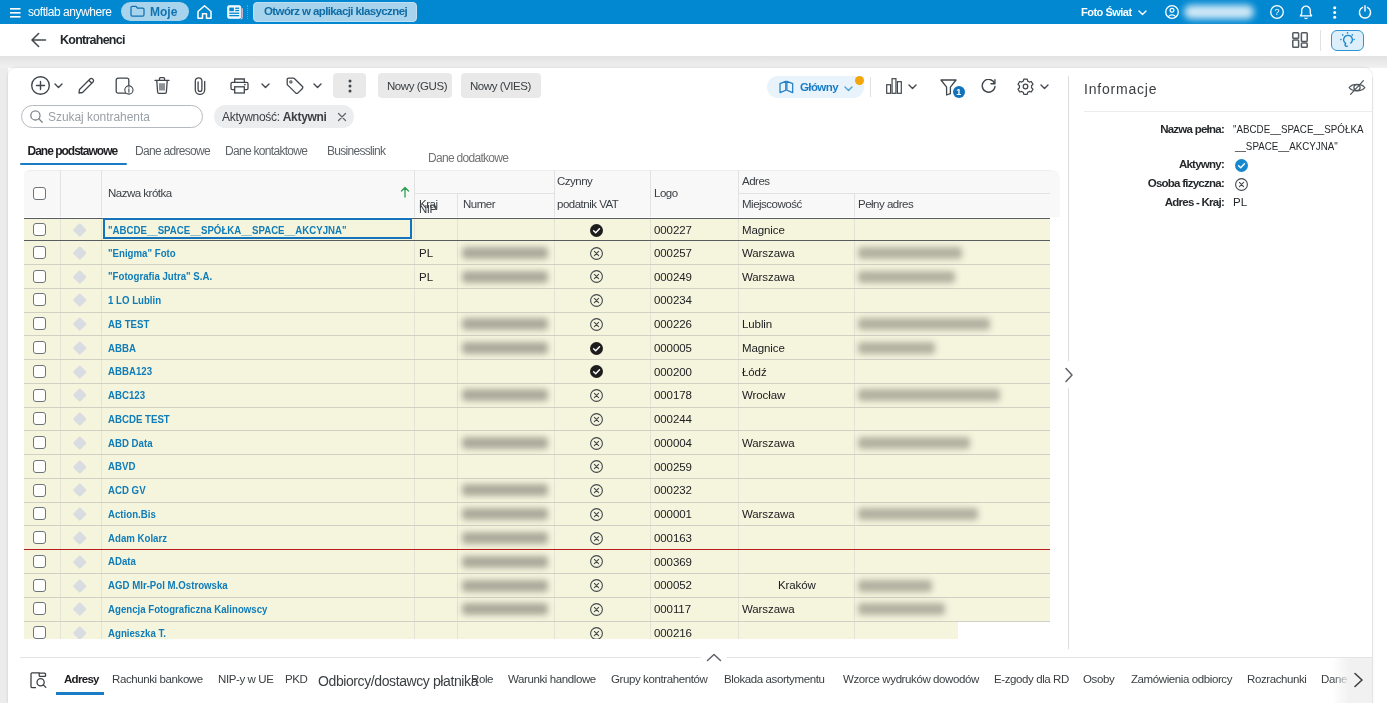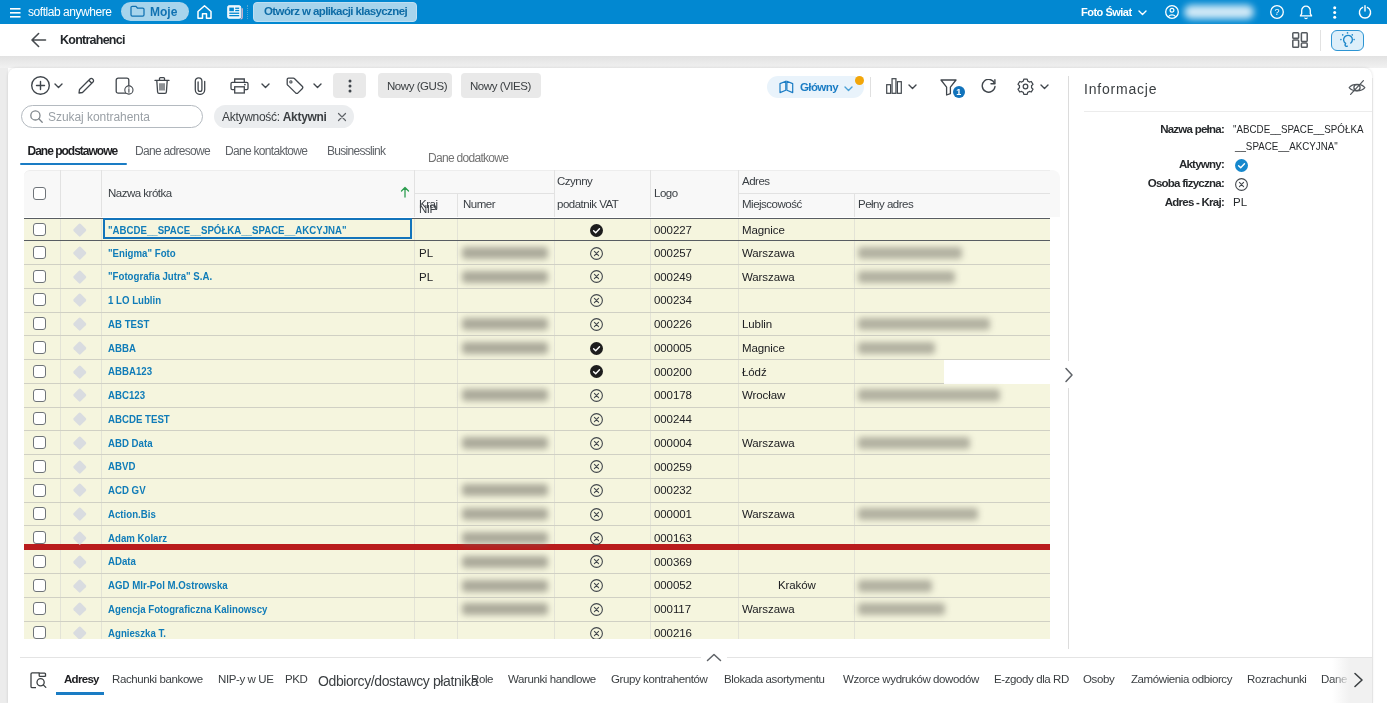--- a/index.html
+++ b/index.html
@@ -404,21 +404,21 @@
 <span class="abs" style="left:566px;top:5.2px;">
         <svg width="13" height="13" viewBox="0 0 13 13" style="">
           <circle cx="6.5" cy="6.5" r="6.5" fill="#1d1d1d"></circle>
           <path d="M3.6 6.7 L5.7 8.8 L9.5 4.7" stroke="#fff" stroke-width="1.4" fill="none" stroke-linecap="round" stroke-linejoin="round"></path>
         </svg>
       </span>
 <span class="abs txt" style="left:630px;top:5.4px;font-size:11.5px;color:#202124;letter-spacing:-0.1px;">000005</span>
 <span class="abs txt" style="left:718px;top:5.4px;font-size:11.5px;color:#202124;letter-spacing:-0.1px;">Magnice</span>
 <span class="abs" style="left:834px;top:5.5px;width:77px;height:12px;border-radius:3px;background:#6f6d64;opacity:0.5;filter:blur(3px);"></span>
 </div>
-<div class="abs" style="left:0;top:190.16px;width:920px;height:23.76px;background:#f5f5de;border-bottom:1px solid #d0d0c4;box-sizing:border-box;">
+<div class="abs" style="left:0;top:190.16px;width:1026px;height:23.76px;background:#f5f5de;border-bottom:1px solid #d0d0c4;box-sizing:border-box;">
 <span class="abs" style="left:36px;top:0;height:100%;border-left:1px solid #e3e3d6;"></span>
 <span class="abs" style="left:76.5px;top:0;height:100%;border-left:1px solid #e3e3d6;"></span>
 <span class="abs" style="left:390px;top:0;height:100%;border-left:1px solid #e3e3d6;"></span>
 <span class="abs" style="left:433px;top:0;height:100%;border-left:1px solid #e3e3d6;"></span>
 <span class="abs" style="left:530px;top:0;height:100%;border-left:1px solid #e3e3d6;"></span>
 <span class="abs" style="left:626px;top:0;height:100%;border-left:1px solid #e3e3d6;"></span>
 <span class="abs" style="left:714px;top:0;height:100%;border-left:1px solid #e3e3d6;"></span>
 <span class="abs" style="left:830px;top:0;height:100%;border-left:1px solid #e3e3d6;"></span>
 <span class="abs" style="left:9px;top:4.6px;width:13px;height:13px;border:1.5px solid #6f7479;border-radius:3px;box-sizing:border-box;background:#fff;"></span>
 <span class="abs" style="left:51px;top:6.5px;width:9.5px;height:9.5px;background:#d9dce0;transform:rotate(45deg);border-radius:1.5px;"></span>
@@ -555,21 +555,21 @@
 <span class="abs" style="left:566px;top:5.2px;">
         <svg width="13" height="13" viewBox="0 0 13 13" style="">
           <circle cx="6.5" cy="6.5" r="5.9" fill="none" stroke="#43484d" stroke-width="1.1"></circle>
           <path d="M4.4 4.4 L8.6 8.6 M8.6 4.4 L4.4 8.6" stroke="#43484d" stroke-width="1.1" stroke-linecap="round"></path>
         </svg>
       </span>
 <span class="abs txt" style="left:630px;top:5.4px;font-size:11.5px;color:#202124;letter-spacing:-0.1px;">000001</span>
 <span class="abs txt" style="left:718px;top:5.4px;font-size:11.5px;color:#202124;letter-spacing:-0.1px;">Warszawa</span>
 <span class="abs" style="left:834px;top:5.5px;width:120px;height:12px;border-radius:3px;background:#6f6d64;opacity:0.5;filter:blur(3px);"></span>
 </div>
-<div class="abs" style="left:0;top:356.48px;width:1026px;height:23.76px;background:#f5f5de;border-bottom:6px solid #b91c1c;box-sizing:border-box;">
+<div class="abs" style="left:0;top:356.48px;width:1026px;height:23.76px;background:#f5f5de;border-bottom:1px solid #b91c1c;box-sizing:border-box;">
 <span class="abs" style="left:36px;top:0;height:100%;border-left:1px solid #e3e3d6;"></span>
 <span class="abs" style="left:76.5px;top:0;height:100%;border-left:1px solid #e3e3d6;"></span>
 <span class="abs" style="left:390px;top:0;height:100%;border-left:1px solid #e3e3d6;"></span>
 <span class="abs" style="left:433px;top:0;height:100%;border-left:1px solid #e3e3d6;"></span>
 <span class="abs" style="left:530px;top:0;height:100%;border-left:1px solid #e3e3d6;"></span>
 <span class="abs" style="left:626px;top:0;height:100%;border-left:1px solid #e3e3d6;"></span>
 <span class="abs" style="left:714px;top:0;height:100%;border-left:1px solid #e3e3d6;"></span>
 <span class="abs" style="left:830px;top:0;height:100%;border-left:1px solid #e3e3d6;"></span>
 <span class="abs" style="left:9px;top:4.6px;width:13px;height:13px;border:1.5px solid #6f7479;border-radius:3px;box-sizing:border-box;background:#fff;"></span>
 <span class="abs" style="left:51px;top:6.5px;width:9.5px;height:9.5px;background:#d9dce0;transform:rotate(45deg);border-radius:1.5px;"></span>
@@ -643,21 +643,21 @@
 <span class="abs" style="left:566px;top:5.2px;">
         <svg width="13" height="13" viewBox="0 0 13 13" style="">
           <circle cx="6.5" cy="6.5" r="5.9" fill="none" stroke="#43484d" stroke-width="1.1"></circle>
           <path d="M4.4 4.4 L8.6 8.6 M8.6 4.4 L4.4 8.6" stroke="#43484d" stroke-width="1.1" stroke-linecap="round"></path>
         </svg>
       </span>
 <span class="abs txt" style="left:630px;top:5.4px;font-size:11.5px;color:#202124;letter-spacing:-0.1px;">000117</span>
 <span class="abs txt" style="left:718px;top:5.4px;font-size:11.5px;color:#202124;letter-spacing:-0.1px;">Warszawa</span>
 <span class="abs" style="left:834px;top:5.5px;width:87px;height:12px;border-radius:3px;background:#6f6d64;opacity:0.5;filter:blur(3px);"></span>
 </div>
-<div class="abs" style="left:0;top:451.52px;width:1026px;height:23.76px;background:#f5f5de;border-bottom:1px solid #d0d0c4;box-sizing:border-box;">
+<div class="abs" style="left:0;top:451.52px;width:934px;height:23.76px;background:#f5f5de;border-bottom:1px solid #d0d0c4;box-sizing:border-box;">
 <span class="abs" style="left:36px;top:0;height:100%;border-left:1px solid #e3e3d6;"></span>
 <span class="abs" style="left:76.5px;top:0;height:100%;border-left:1px solid #e3e3d6;"></span>
 <span class="abs" style="left:390px;top:0;height:100%;border-left:1px solid #e3e3d6;"></span>
 <span class="abs" style="left:433px;top:0;height:100%;border-left:1px solid #e3e3d6;"></span>
 <span class="abs" style="left:530px;top:0;height:100%;border-left:1px solid #e3e3d6;"></span>
 <span class="abs" style="left:626px;top:0;height:100%;border-left:1px solid #e3e3d6;"></span>
 <span class="abs" style="left:714px;top:0;height:100%;border-left:1px solid #e3e3d6;"></span>
 <span class="abs" style="left:830px;top:0;height:100%;border-left:1px solid #e3e3d6;"></span>
 <span class="abs" style="left:9px;top:4.6px;width:13px;height:13px;border:1.5px solid #6f7479;border-radius:3px;box-sizing:border-box;background:#fff;"></span>
 <span class="abs" style="left:51px;top:6.5px;width:9.5px;height:9.5px;background:#d9dce0;transform:rotate(45deg);border-radius:1.5px;"></span>

